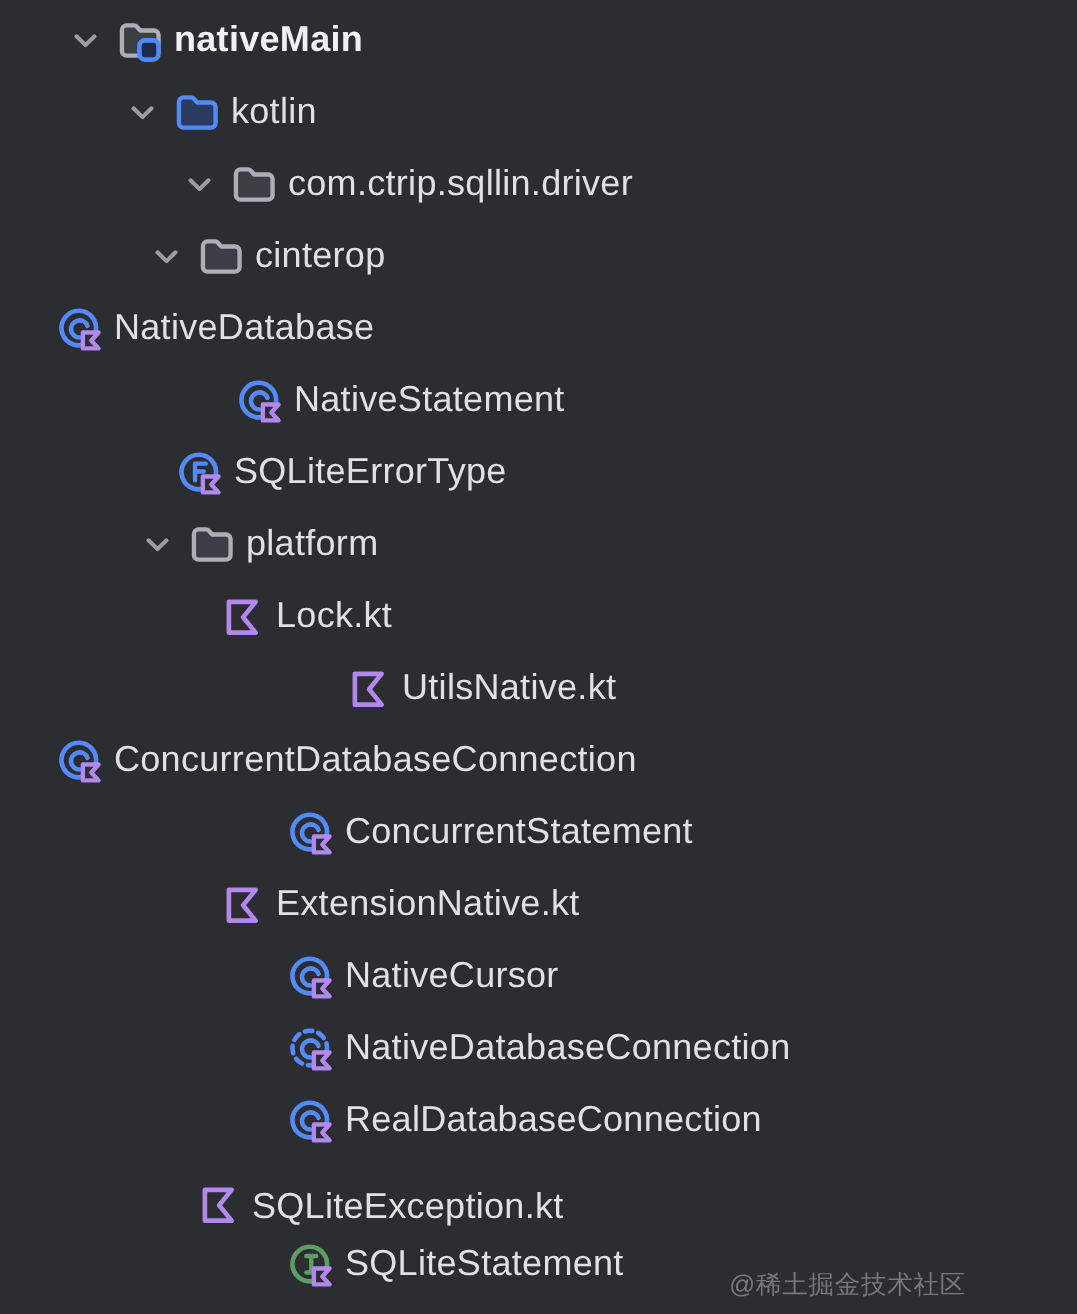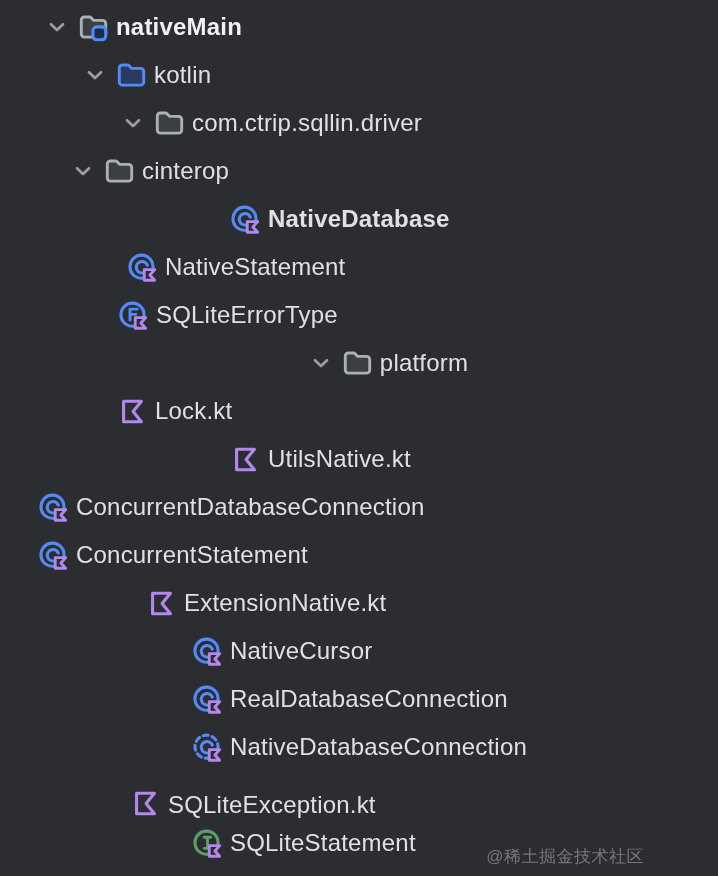--- a/index.html
+++ b/index.html
@@ -150,47 +150,47 @@
             <use href="#sym-chevron-down-icon"></use>
           </svg>
     </span>
     <span class="icon-slot">
       <svg>
             <use href="#sym-folder-icon"></use>
           </svg>
     </span>
     <span class="label">com.ctrip.sqllin.driver</span>
   </div>
-      <div class="row" style="padding-left: 66px;">
+      <div class="row" style="padding-left: 94px;">
     <span class="chevron-slot">
       <svg>
             <use href="#sym-chevron-down-icon"></use>
           </svg>
     </span>
     <span class="icon-slot">
       <svg>
             <use href="#sym-folder-icon"></use>
           </svg>
     </span>
     <span class="label">cinterop</span>
   </div>
-      <div class="row" style="padding-left: 192px; font-weight: bold;">
+      <div class="row" style="">
     <span class="chevron-slot hidden">
       <svg>
             <use href="#sym-chevron-down-icon"></use>
           </svg>
     </span>
     <span class="icon-slot">
       <svg>
             <use href="#sym-kotlin-class-icon"></use>
           </svg>
     </span>
     <span class="label">NativeDatabase</span>
   </div>
-      <div class="row" style="padding-left: 89px;">
+      <div class="row" style="padding-left: 120px;">
     <span class="chevron-slot hidden">
       <svg>
             <use href="#sym-chevron-down-icon"></use>
           </svg>
     </span>
     <span class="icon-slot">
       <svg>
             <use href="#sym-kotlin-class-icon"></use>
           </svg>
     </span>
@@ -202,34 +202,34 @@
             <use href="#sym-chevron-down-icon"></use>
           </svg>
     </span>
     <span class="icon-slot">
       <svg>
             <use href="#sym-kotlin-enum-icon"></use>
           </svg>
     </span>
     <span class="label">SQLiteErrorType</span>
   </div>
-      <div class="row" style="padding-left: 118px; justify-content: center;">
+      <div class="row" style="padding-left: 88px;">
     <span class="chevron-slot">
       <svg>
             <use href="#sym-chevron-down-icon"></use>
           </svg>
     </span>
     <span class="icon-slot">
       <svg>
             <use href="#sym-folder-icon"></use>
           </svg>
     </span>
     <span class="label">platform</span>
   </div>
-      <div class="row" style="padding-left: 79px;">
+      <div class="row" style="padding-left: 108px;">
     <span class="chevron-slot hidden">
       <svg>
             <use href="#sym-chevron-down-icon"></use>
           </svg>
     </span>
     <span class="icon-slot">
       <svg>
             <use href="#sym-kotlin-file-icon"></use>
           </svg>
     </span>
@@ -254,21 +254,21 @@
             <use href="#sym-chevron-down-icon"></use>
           </svg>
     </span>
     <span class="icon-slot">
       <svg>
             <use href="#sym-kotlin-class-icon"></use>
           </svg>
     </span>
     <span class="label">ConcurrentDatabaseConnection</span>
   </div>
-      <div class="row" style="">
+      <div class="row" style="padding-left: 154px;">
     <span class="chevron-slot hidden">
       <svg>
             <use href="#sym-chevron-down-icon"></use>
           </svg>
     </span>
     <span class="icon-slot">
       <svg>
             <use href="#sym-kotlin-class-icon"></use>
           </svg>
     </span>
@@ -301,37 +301,37 @@
     <span class="label">NativeCursor</span>
   </div>
       <div class="row" style="padding-left: 154px;">
     <span class="chevron-slot hidden">
       <svg>
             <use href="#sym-chevron-down-icon"></use>
           </svg>
     </span>
     <span class="icon-slot">
       <svg>
+            <use href="#sym-kotlin-abstract-class-icon"></use>
+          </svg>
+    </span>
+    <span class="label">NativeDatabaseConnection</span>
+  </div>
+      <div class="row" style="padding-left: 154px;">
+    <span class="chevron-slot hidden">
+      <svg>
+            <use href="#sym-chevron-down-icon"></use>
+          </svg>
+    </span>
+    <span class="icon-slot">
+      <svg>
             <use href="#sym-kotlin-class-icon"></use>
           </svg>
     </span>
     <span class="label">RealDatabaseConnection</span>
-  </div>
-      <div class="row" style="padding-left: 154px;">
-    <span class="chevron-slot hidden">
-      <svg>
-            <use href="#sym-chevron-down-icon"></use>
-          </svg>
-    </span>
-    <span class="icon-slot">
-      <svg>
-            <use href="#sym-kotlin-abstract-class-icon"></use>
-          </svg>
-    </span>
-    <span class="label">NativeDatabaseConnection</span>
   </div>
       <div class="row" style="padding-left: 92px; align-items: flex-end;">
     <span class="chevron-slot hidden">
       <svg>
             <use href="#sym-chevron-down-icon"></use>
           </svg>
     </span>
     <span class="icon-slot">
       <svg>
             <use href="#sym-kotlin-file-icon"></use>

